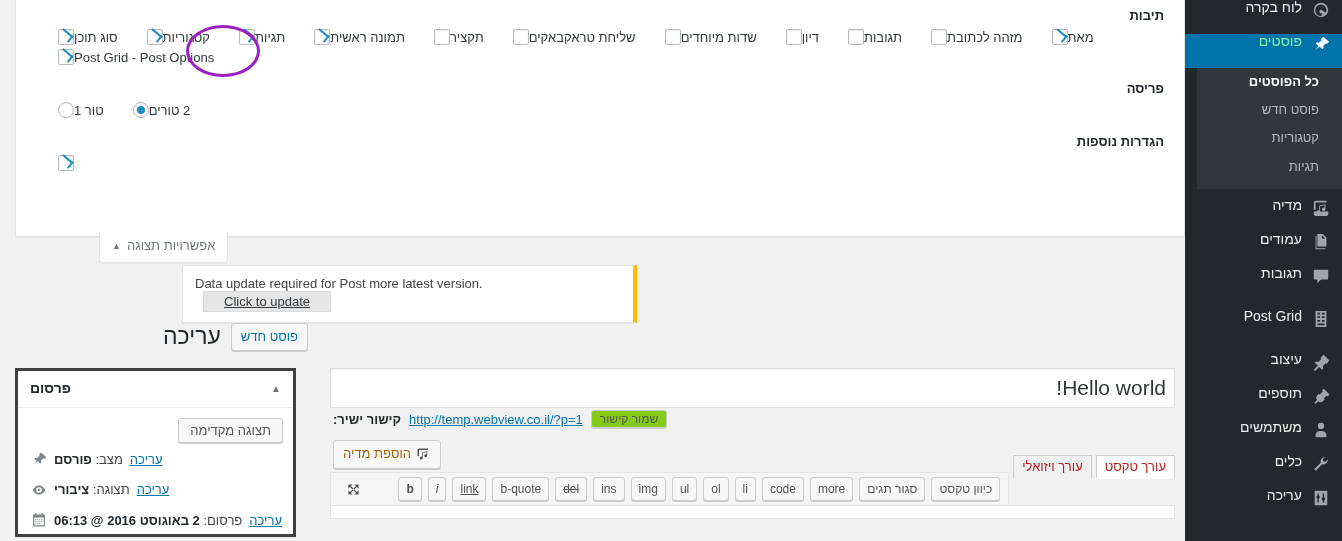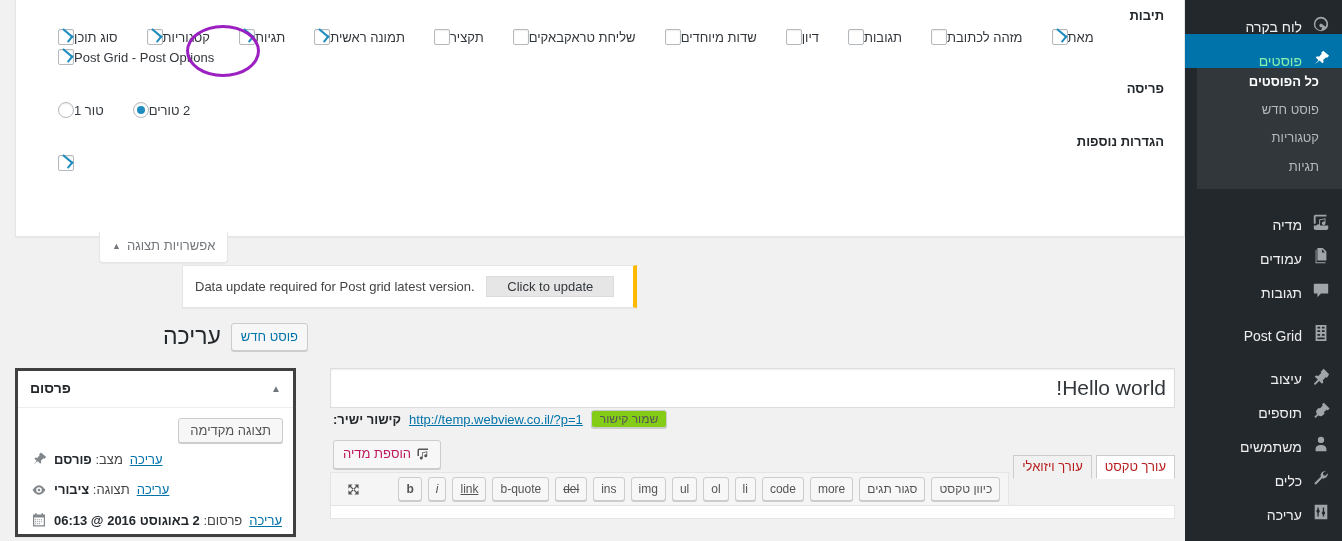--- a/index.html
+++ b/index.html
@@ -16,21 +16,21 @@
   }
 
   
   #adminmenu {
     position:absolute; top:0; right:0; width:157px; height:541px;
     background:#23282d; color:#eee;
     overflow:hidden;
   }
   .menu-item {
     position:relative;
-    display:flex; align-items:flex-end; justify-content:flex-start;
+    display:flex; align-items:flex-start; justify-content:flex-start;
     gap:9px;
     height:34px;
     padding:0 11px 0 10px;
     color:#eee;
     font-size:14px;
     line-height:1;
     white-space:nowrap;
   }
   .menu-item .mi-icon {
     width:20px; height:20px; flex:0 0 20px;
@@ -154,20 +154,21 @@
     direction:ltr; text-align:left;
     box-shadow:0 1px 1px rgba(0,0,0,.04);
   }
   #pg-notice .upd-btn {
     display:inline-block;
     background:#e6e6e6;
     border:1px solid #dcdcdc;
     padding:2px 20px;
     margin-left:8px;
     color:#32373c;
+    text-decoration:underline;
     font-size:13px;
   }
 
   
   #page-head {
     position:absolute; top:322px; right:auto; left:163px;
     display:flex; flex-direction:row-reverse; align-items:center; gap:10px;
   }
   #page-head h1 {
     margin:0; padding:0;
@@ -225,21 +226,21 @@
     background:#f1f1f1;
     padding:10px 0 0 0;
     height:32px;
   }
   #wp-content-media-buttons {
     position:absolute; top:0; right:auto; left:3px;
   }
   .insert-media {
     display:inline-flex; flex-direction:row-reverse; align-items:center; gap:5px;
     background:#f7f7f7; border:1px solid #ccc; border-radius:3px;
-    padding:3px 9px; font-size:13px; color:#be185d;
+    padding:3px 9px; font-size:13px; color:#a16207;
     box-shadow:0 1px 0 #ccc;
     line-height:1.6;
   }
   .wp-switch-editor {
     float:right;
     background:#f1f1f1;
     border:1px solid #ccc;
     border-bottom-color:#f1f1f1;
     margin:5px 0 0 4px;
     padding:4px 8px 5px;
@@ -405,21 +406,21 @@
 
 </div>
 
 <div id="highlight-ellipse"></div>
 
 <div id="screen-options-tab">
   <span>אפשרויות תצוגה</span><span class="caret">▲</span>
 </div>
 
 <div id="pg-notice">
-  <span>Data update required for Post grid latest version.</span>
+  <span>Data update required for Post more latest version.</span>
   <span class="upd-btn">Click to update</span>
 </div>
 
 <div id="page-head">
   <h1>עריכה</h1>
   <span class="page-title-action">פוסט חדש</span>
 </div>
 
 <div id="post-body-content">
 

